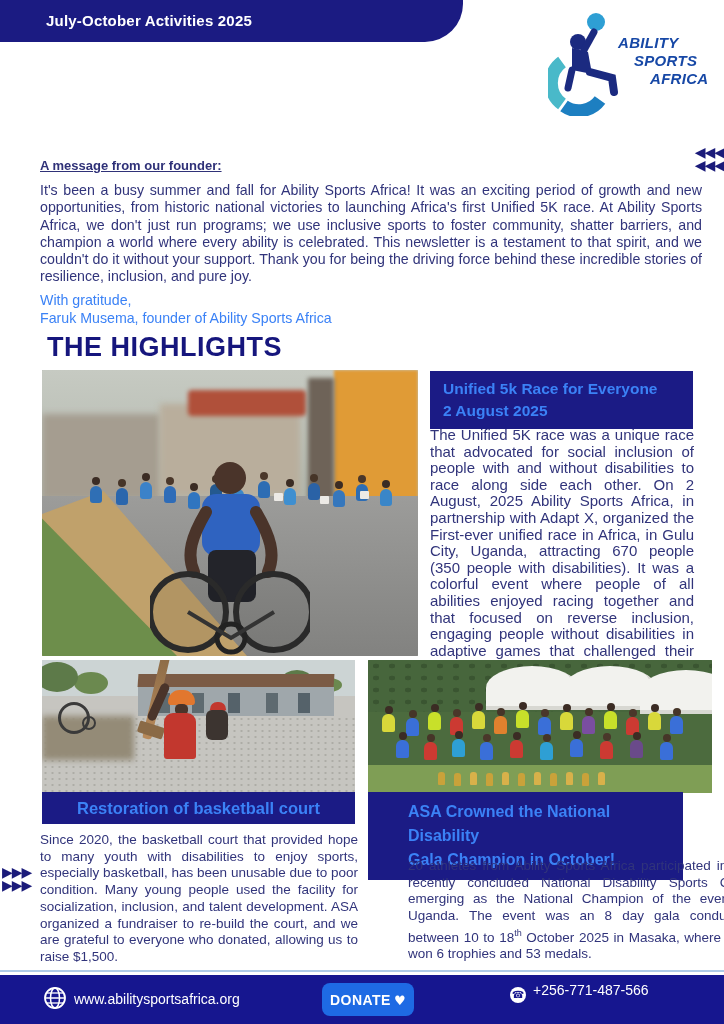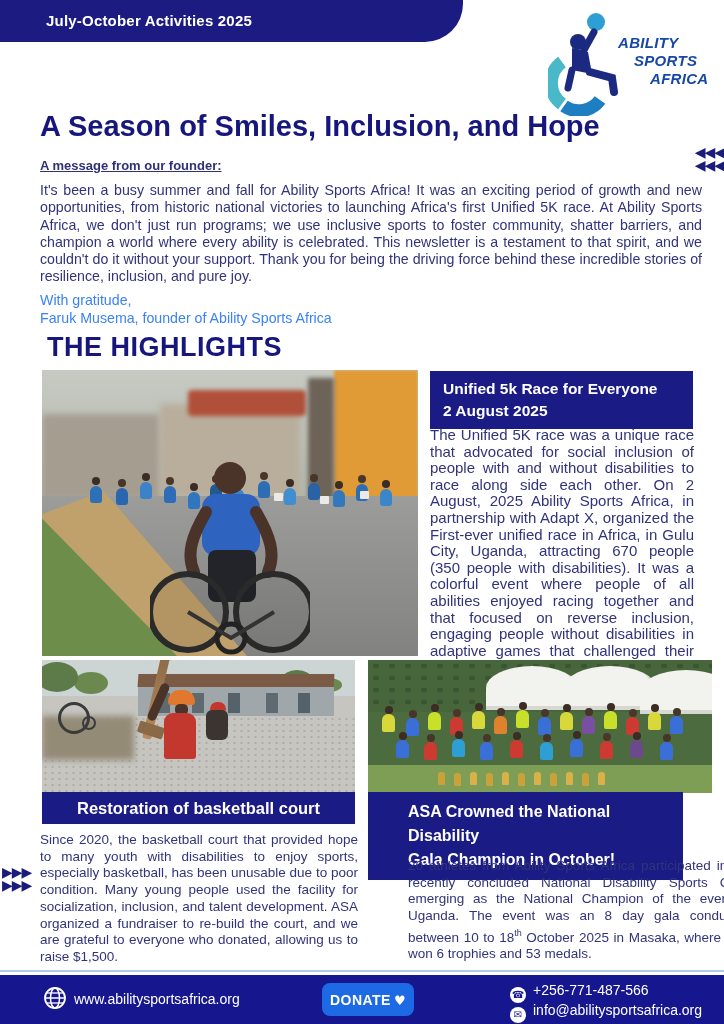--- a/index.html
+++ b/index.html
@@ -32,21 +32,21 @@
   .founder-heading{position:absolute;left:40px;top:158px;font-size:13px;font-weight:600;
                    color:#2f3178;text-decoration:underline;}
   .founder-body{position:absolute;left:40px;top:182px;width:662px;font-size:14.2px;
                 line-height:17.3px;text-align:justify;color:#31347b;}
   .signoff{position:absolute;left:40px;top:291px;font-size:14.2px;line-height:18px;color:#3b82f6;}
 
   
   .highlights-heading{position:absolute;left:47px;top:332px;font-size:27px;font-weight:800;
                       color:#16167d;letter-spacing:.5px;}
 
-  .navy-box{background:#1b1b85;color:#ffffff;font-weight:700;box-sizing:border-box;}
+  .navy-box{background:#1b1b85;color:#3b82f6;font-weight:700;box-sizing:border-box;}
   .box-5k{position:absolute;left:430px;top:371px;width:263px;padding:7px 8px 7px 13px;
           font-size:15.5px;line-height:22px;}
   .para-5k{position:absolute;left:430px;top:427px;width:264px;font-size:15px;
            line-height:16.6px;text-align:justify;}
 
   .caption-court{position:absolute;left:42px;top:792px;width:313px;height:32px;
                  line-height:32px;text-align:center;font-size:16.5px;}
   .para-court{position:absolute;left:40px;top:832px;width:318px;font-size:13.5px;
               line-height:16.7px;text-align:justify;}
 
@@ -174,21 +174,20 @@
       <path d="M42 60 L64 66 L66 80" stroke="#1b2a80" stroke-width="8" stroke-linecap="round" fill="none"></path>
       <path d="M24 58 L20 76" stroke="#1b2a80" stroke-width="7" stroke-linecap="round"></path>
     </svg>
     <div class="logo-text">
       <div class="l1">ABILITY</div>
       <div class="l2">SPORTS</div>
       <div class="l3">AFRICA</div>
     </div>
   </div>
 
-  <div class="subtitle">A Season of Smiles, Inclusion, and Hope</div>
 
   <div class="chevrons chevrons-right">
     <div>◀◀◀</div>
     <div>◀◀◀</div>
   </div>
   <div class="chevrons chevrons-left">
     <div>▶▶▶</div>
     <div>▶▶▶</div>
   </div>
 
@@ -280,18 +279,15 @@
       <ellipse cx="13" cy="13" rx="4.5" ry="10" fill="none" stroke="#ffffff" stroke-width="1.5"></ellipse>
       <line x1="3" y1="13" x2="23" y2="13" stroke="#ffffff" stroke-width="1.5"></line>
       <line x1="4.5" y1="8" x2="21.5" y2="8" stroke="#ffffff" stroke-width="1.3"></line>
       <line x1="4.5" y1="18" x2="21.5" y2="18" stroke="#ffffff" stroke-width="1.3"></line>
     </svg>
     <div class="footer-site">www.abilitysportsafrica.org</div>
     <button class="donate-btn"><span>DONATE</span><span class="donate-heart">♥</span></button>
     <div class="contact-row contact-phone">
       <span class="ft-icon">☎</span><span>+256-771-487-566</span>
     </div>
-    <div class="contact-row contact-email">
-      <span class="ft-icon">✉</span><span>info@abilitysportsafrica.org</span>
-    </div>
   </div>
 
 </div>
 
 </body></html>

